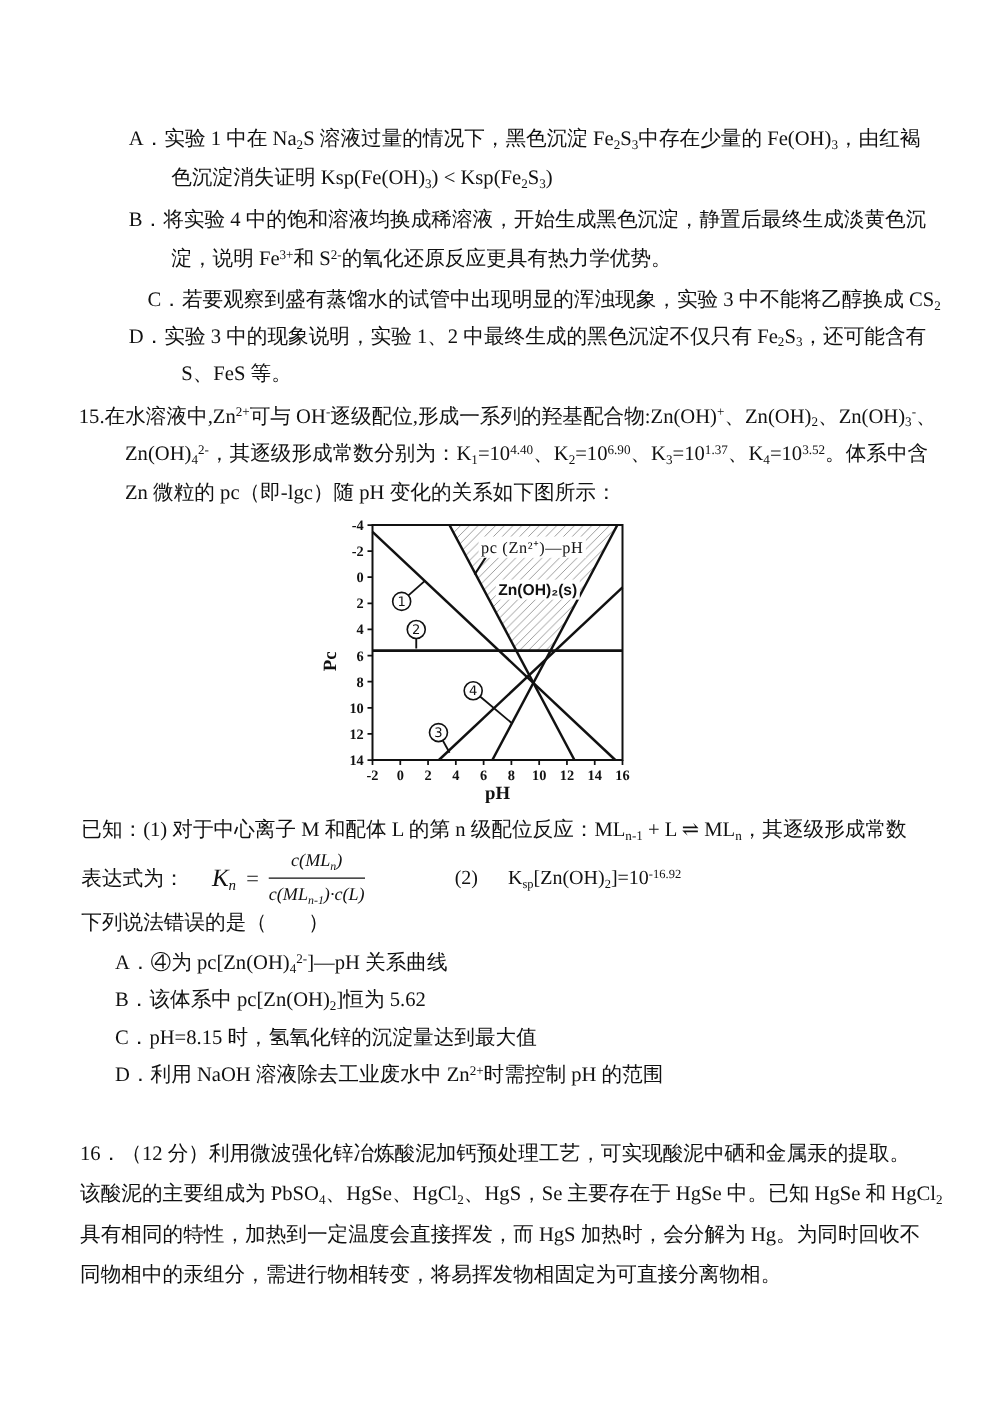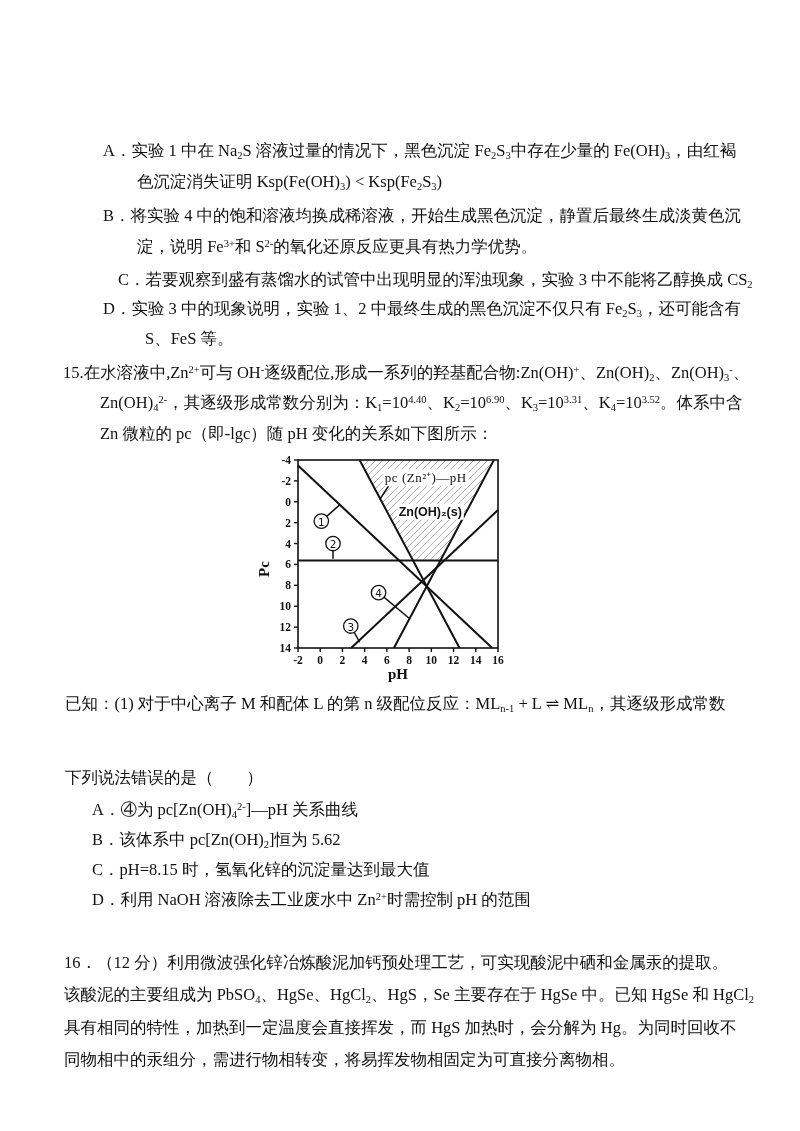--- a/index.html
+++ b/index.html
@@ -1,18 +1,18 @@
 <!DOCTYPE html>
 <html><head>
 <meta charset="utf-8">
 <style>
   html,body{margin:0;padding:0;background:#ffffff;}
   body{width:800px;height:1131px;position:relative;overflow:hidden;
        font-family:"Liberation Serif","DejaVu Serif",serif;color:#111;}
-  .page{position:absolute;inset:0;background:#fff;margin-top:40px;}
+  .page{position:absolute;inset:0;background:#fff;}
   .ln{position:absolute;white-space:nowrap;font-size:16.5px;line-height:22px;}
   .ln sub{font-size:10.5px;line-height:0;vertical-align:-3px;}
   .ln sup{font-size:10.5px;line-height:0;vertical-align:5px;}
   .bold{font-weight:bold;}
   .footer{position:absolute;width:100%;text-align:center;font-size:13px;letter-spacing:2px;}
   
   .formula-row{display:flex;align-items:center;}
   .math-k{font-style:italic;font-size:20px;margin-left:22px;}
   .math-k sub{font-size:12px;}
   .math-eq{font-style:italic;font-size:18px;margin:0 7px;}
@@ -39,21 +39,21 @@
 
   <div class="ln" style="top:100px;left:103px">A．实验 1 中在 Na<sub>2</sub>S 溶液过量的情况下，黑色沉淀 Fe<sub>2</sub>S<sub>3</sub>中存在少量的 Fe(OH)<sub>3</sub>，由红褐</div>
   <div class="ln" style="top:131px;left:137px">色沉淀消失证明 Ksp(Fe(OH)<sub>3</sub>) &lt; Ksp(Fe<sub>2</sub>S<sub>3</sub>)</div>
   <div class="ln" style="top:165px;left:103px">B．将实验 4 中的饱和溶液均换成稀溶液，开始生成黑色沉淀，静置后最终生成淡黄色沉</div>
   <div class="ln" style="top:196px;left:137px">淀，说明 Fe<sup>3+</sup>和 S<sup>2-</sup>的氧化还原反应更具有热力学优势。</div>
   <div class="ln" style="top:229px;left:118px">C．若要观察到盛有蒸馏水的试管中出现明显的浑浊现象，实验 3 中不能将乙醇换成 CS<sub>2</sub></div>
   <div class="ln" style="top:258px;left:103px">D．实验 3 中的现象说明，实验 1、2 中最终生成的黑色沉淀不仅只有 Fe<sub>2</sub>S<sub>3</sub>，还可能含有</div>
   <div class="ln" style="top:288px;left:145px">S、FeS 等。</div>
 
   <div class="ln" style="top:322px;left:63px">15.在水溶液中,Zn<sup>2+</sup>可与 OH<sup>-</sup>逐级配位,形成一系列的羟基配合物:Zn(OH)<sup>+</sup>、Zn(OH)<sub>2</sub>、Zn(OH)<sub>3</sub><sup>-</sup>、</div>
-  <div class="ln" style="top:352px;left:100px">Zn(OH)<sub>4</sub><sup>2-</sup>，其逐级形成常数分别为：K<sub>1</sub>=10<sup>4.40</sup>、K<sub>2</sub>=10<sup>6.90</sup>、K<sub>3</sub>=10<sup>3.31</sup>、K<sub>4</sub>=10<sup>3.52</sup>。体系中含</div>
+  <div class="ln" style="top:352px;left:100px">Zn(OH)<sub>4</sub><sup>2-</sup>，其逐级形成常数分别为：K<sub>1</sub>=10<sup>4.40</sup>、K<sub>2</sub>=10<sup>6.90</sup>、K<sub>3</sub>=10<sup>1.37</sup>、K<sub>4</sub>=10<sup>3.52</sup>。体系中含</div>
   <div class="ln" style="top:383px;left:100px">Zn 微粒的 pc（即-lgc）随 pH 变化的关系如下图所示：</div>
 
   <div id="chart-host"><svg width="252" height="234">
         <defs>
           <pattern id="hatch" width="7" height="7" patternUnits="userSpaceOnUse">
             <line x1="0" y1="7" x2="7" y2="0" stroke="#8f8f8f" stroke-width="0.7"></line>
           </pattern>
         </defs>
         <polygon points="103.55555555555554,6 237.8888888888889,6 184.44444444444443,106.47555555555556 157,106.47555555555556" fill="url(#hatch)"></polygon>
         <polyline points="42,11.431111111111111 236.22222222222223,194" fill="none" stroke="#111" stroke-width="2"></polyline>
@@ -118,20 +118,31 @@
         <text x="122.55555555555556" y="139.14444444444445" text-anchor="middle" dominant-baseline="central" class="marker-digit">4</text>
         <line x1="133.1111111111111" y1="31.066666666666666" x2="123.66666666666667" y2="45.68888888888889" stroke="#111" stroke-width="1.6"></line>
         <rect x="126.87152099609375" y="15.255556106567383" width="85.8125" height="17" fill="#fff"></rect>
         <text x="169.77777777777777" y="23.755555555555556" text-anchor="middle" dominant-baseline="central" class="region-label">pc (Zn²⁺)—pH</text>
         <rect x="140.62847900390625" y="49.70000076293945" width="67.1875" height="15.999996185302734" fill="#fff"></rect>
         <text x="174.22222222222223" y="57.7" text-anchor="middle" dominant-baseline="central" class="region-label-bold">Zn(OH)₂(s)</text>
       </svg></div>
 
   <div class="ln" style="top:653px;left:65px">已知：(1) 对于中心离子 M 和配体 L 的第 n 级配位反应：ML<sub>n-1</sub> + L ⇌ ML<sub>n</sub>，其逐级形成常数</div>
 
+  <div class="ln formula-row" style="top:678px;left:65px">
+    <span>表达式为：</span>
+    <span class="math-k">K<sub>n</sub></span>
+    <span class="math-eq">=</span>
+    <span class="frac">
+      <span class="num">c(ML<sub>n</sub>)</span>
+      <span class="den">c(ML<sub>n-1</sub>)·c(L)</span>
+    </span>
+    <span class="tag">(2)</span>
+    <span class="ksp">K<sub>sp</sub>[Zn(OH)<sub>2</sub>]=10<sup>-16.92</sup></span>
+  </div>
 
   <div class="ln" style="top:727px;left:65px">下列说法错误的是（　　）</div>
   <div class="ln" style="top:759px;left:92px">A．④为 pc[Zn(OH)<sub>4</sub><sup>2-</sup>]—pH 关系曲线</div>
   <div class="ln" style="top:789px;left:92px">B．该体系中 pc[Zn(OH)<sub>2</sub>]恒为 5.62</div>
   <div class="ln" style="top:819px;left:92px">C．pH=8.15 时，氢氧化锌的沉淀量达到最大值</div>
   <div class="ln" style="top:849px;left:92px">D．利用 NaOH 溶液除去工业废水中 Zn<sup>2+</sup>时需控制 pH 的范围</div>
 
 
   <div class="ln" style="top:912px;left:64px">16．（12 分）利用微波强化锌冶炼酸泥加钙预处理工艺，可实现酸泥中硒和金属汞的提取。</div>
   <div class="ln" style="top:944px;left:64px">该酸泥的主要组成为 PbSO<sub>4</sub>、HgSe、HgCl<sub>2</sub>、HgS，Se 主要存在于 HgSe 中。已知 HgSe 和 HgCl<sub>2</sub></div>

